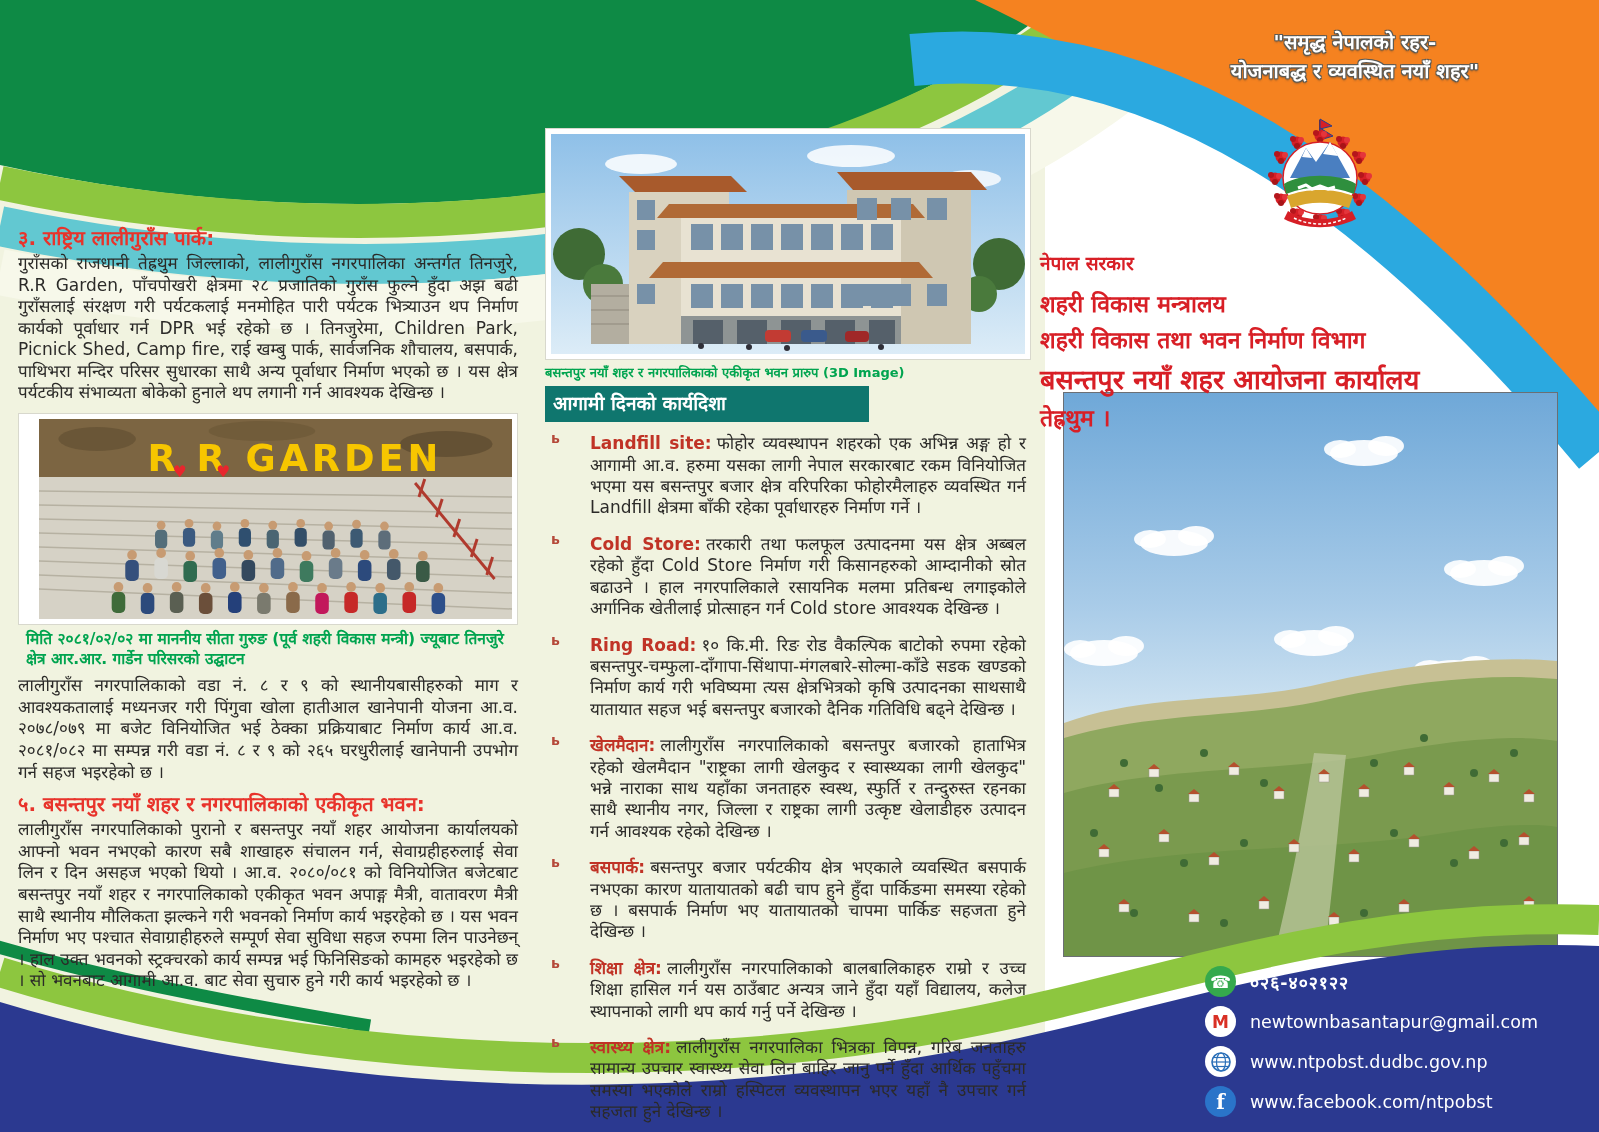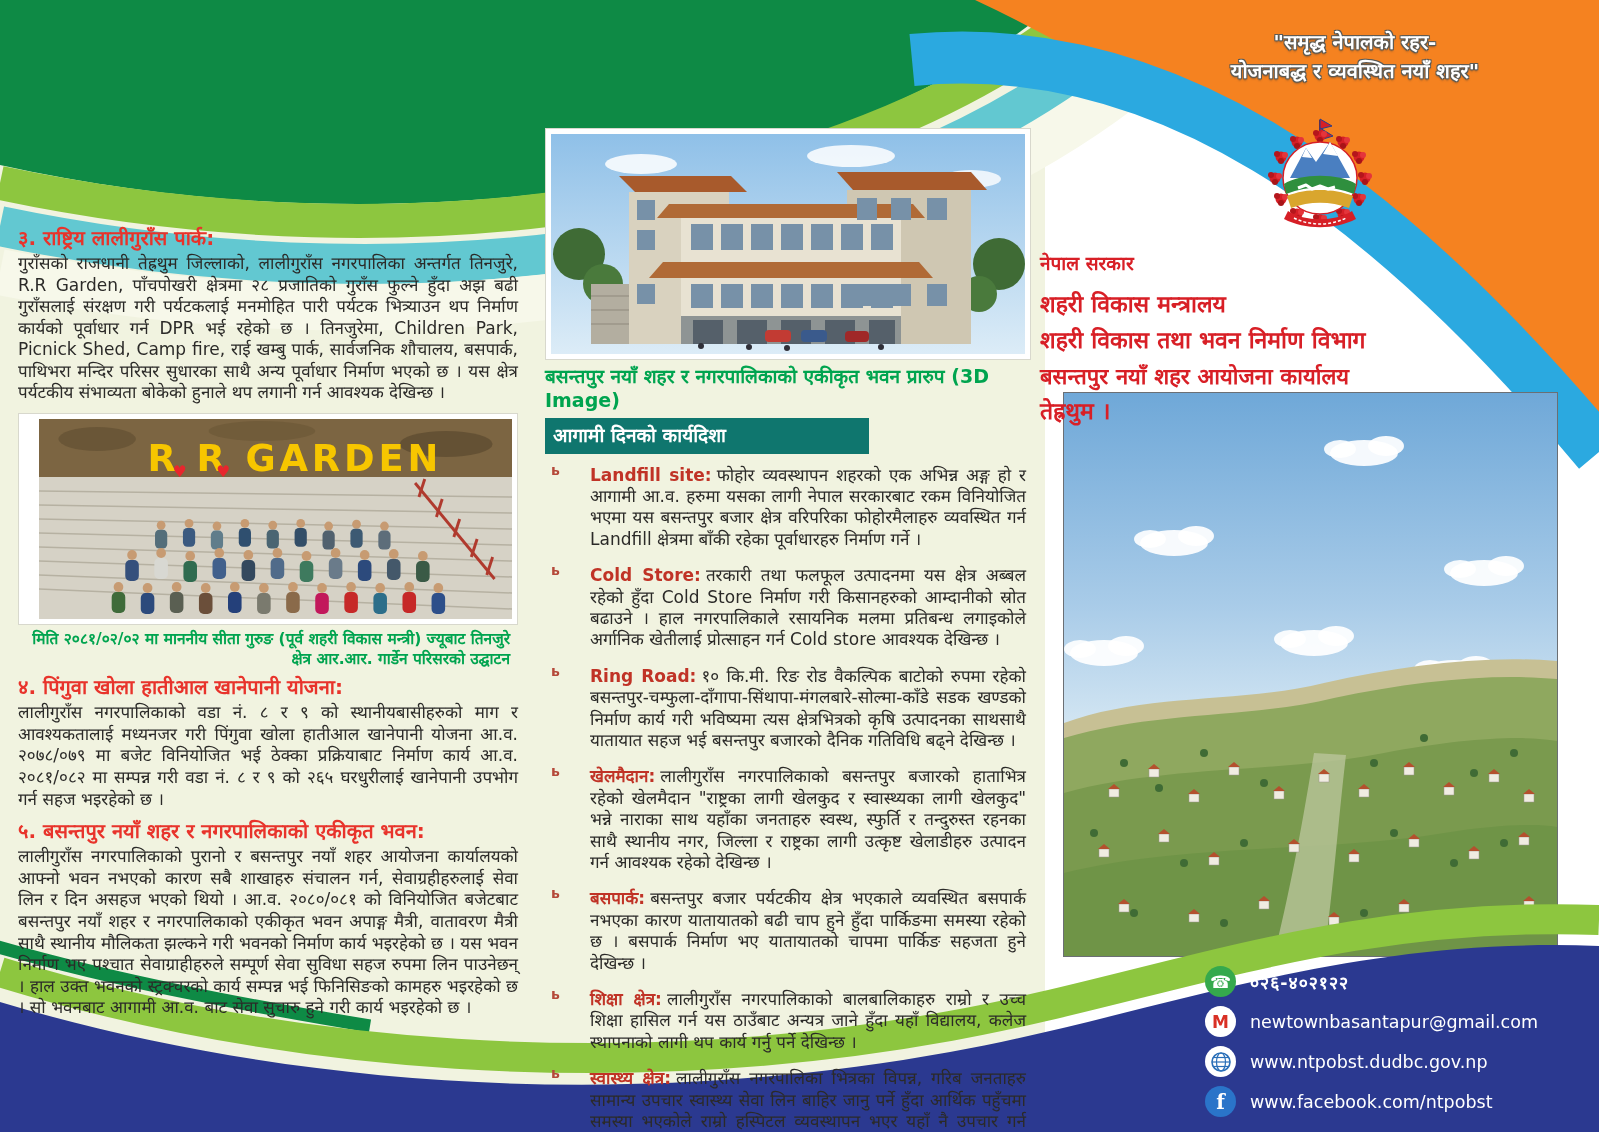--- a/index.html
+++ b/index.html
@@ -32,40 +32,40 @@
 
   h3.sec{margin:0 0 3px 0;font-size:20px;line-height:1.2;color:#e8332b;font-weight:bold;}
   p.body{margin:0 0 9px 0;font-size:17px;line-height:1.27;text-align:justify;}
 
   .photo-frame{background:#ffffff;border:1px solid #d8d8cd;padding:5px;box-sizing:border-box;}
   #garden-frame{width:500px;height:212px;margin:2px 0 4px 0;padding-left:20px;}
   #building-frame{width:486px;height:232px;margin:0 0 5px 0;}
   .photo-frame svg{display:block;width:100%;height:100%;}
 
   .green-caption{
-    margin:2px 8px 6px 8px;text-align:right;color:#00a44f;font-weight:bold;
+    margin:2px 8px 6px 8px;text-align:left;color:#00a44f;font-weight:bold;
     font-size:15.5px;line-height:1.3;
   }
-  #mid-caption{margin:1px 0 5px 0;text-align:left;color:#00a44f;font-weight:bold;font-size:19px;line-height:1.25;}
+  #mid-caption{margin:1px 0 5px 0;text-align:left;color:#00a44f;font-weight:bold;font-size:13px;line-height:1.25;}
   #mid-box{
     display:inline-block;background:#0f766e;color:#ffffff;font-weight:bold;
     font-size:19px;padding:4px 16px 6px 8px;min-width:300px;margin:0 0 6px 0;
   }
   ul.bullets{list-style:none;margin:0;padding:0;}
   ul.bullets li{display:flex;margin:0 0 5px 0;}
   .blt{flex:0 0 34px;color:#b5493a;font-size:14px;font-weight:bold;padding-top:2px;text-align:left;padding-left:6px;}
   .btxt{margin:5px;font-size:17px;line-height:1.26;text-align:justify;flex:1;}
   .kw{color:#c03326;font-weight:bold;margin-right:5px;}
 
   
   #emblem{width:126px;height:130px;margin:0 auto 4px auto;display:block;}
   .t-gov{color:#d81f26;font-size:19px;font-weight:bold;margin:0 0 3px 0;}
   .t-min{color:#d81f26;font-size:23px;font-weight:bold;margin:11px 0 4px 0;}
   .t-dep{color:#d81f26;font-size:23px;font-weight:bold;margin:0 0 5px 0;}
-  .t-off{color:#d81f26;font-size:22px;font-weight:bold;margin:0 0 4px 0;}
+  .t-off{color:#d81f26;font-size:27px;font-weight:bold;margin:0 0 4px 0;}
   .t-dis{color:#d81f26;font-size:23px;font-weight:bold;margin:0;}
 
   
   #contact{left:1205px;top:966px;width:390px;}
   .c-row{display:flex;align-items:center;margin-bottom:9px;}
   .c-ic{flex:0 0 31px;height:31px;border-radius:50%;margin-right:14px;
         display:flex;align-items:center;justify-content:center;font-size:16px;font-weight:bold;}
   .ic-phone{background:#35a94d;color:#ffffff;font-size:17px;}
   .ic-gmail{background:#ffffff;color:#d93025;font-size:17px;}
   .ic-globe{background:#ffffff;}
@@ -253,21 +253,20 @@
           <use href="#person" x="322" y="182" color="#c62828"></use>
             <use href="#person" x="352" y="183" color="#2c6e8a"></use>
           <use href="#person" x="382" y="182" color="#c62828"></use>
             <use href="#person" x="412" y="183" color="#2d4f8a"></use>
         </g>
       </g>
     </svg>
   </div>
   <p class="green-caption">मिति २०८१/०२/०२ मा माननीय सीता गुरुङ (पूर्व शहरी विकास मन्त्री) ज्यूबाट तिनजुरे क्षेत्र आर.आर. गार्डेन परिसरको उद्घाटन</p>
 
-  <h3 class="sec">४. पिंगुवा खोला हातीआल खानेपानी योजना:</h3>
   <p class="body">लालीगुराँस नगरपालिकाको वडा नं. ८ र ९ को स्थानीयबासीहरुको माग र आवश्यकतालाई मध्यनजर गरी पिंगुवा खोला हातीआल खानेपानी योजना आ.व. २०७८/०७९ मा बजेट विनियोजित भई ठेक्का प्रक्रियाबाट निर्माण कार्य आ.व. २०८१/०८२ मा सम्पन्न गरी वडा नं. ८ र ९ को २६५ घरधुरीलाई खानेपानी उपभोग गर्न सहज भइरहेको छ ।</p>
 
   <h3 class="sec">५. बसन्तपुर नयाँ शहर र नगरपालिकाको एकीकृत भवन:</h3>
   <p class="body">लालीगुराँस नगरपालिकाको पुरानो र बसन्तपुर नयाँ शहर आयोजना कार्यालयको आफ्नो भवन नभएको कारण सबै शाखाहरु संचालन गर्न, सेवाग्रहीहरुलाई सेवा लिन र दिन असहज भएको थियो । आ.व. २०८०/०८१ को विनियोजित बजेटबाट बसन्तपुर नयाँ शहर र नगरपालिकाको एकीकृत भवन अपाङ्ग मैत्री,  वातावरण मैत्री साथै स्थानीय मौलिकता झल्कने गरी भवनको निर्माण कार्य भइरहेको छ । यस भवन निर्माण भए पश्चात सेवाग्राहीहरुले सम्पूर्ण सेवा सुविधा सहज रुपमा लिन पाउनेछन् । हाल उक्त भवनको  स्ट्रक्चरको कार्य सम्पन्न भई फिनिसिङको कामहरु भइरहेको छ । सो भवनबाट आगामी आ.व. बाट सेवा सुचारु हुने गरी कार्य भइरहेको छ ।</p>
 </div>
 
 <div id="col-mid" class="abs content">
   <div id="building-frame" class="photo-frame">
     <svg viewBox="0 0 474 220" preserveAspectRatio="none">
       <defs>

